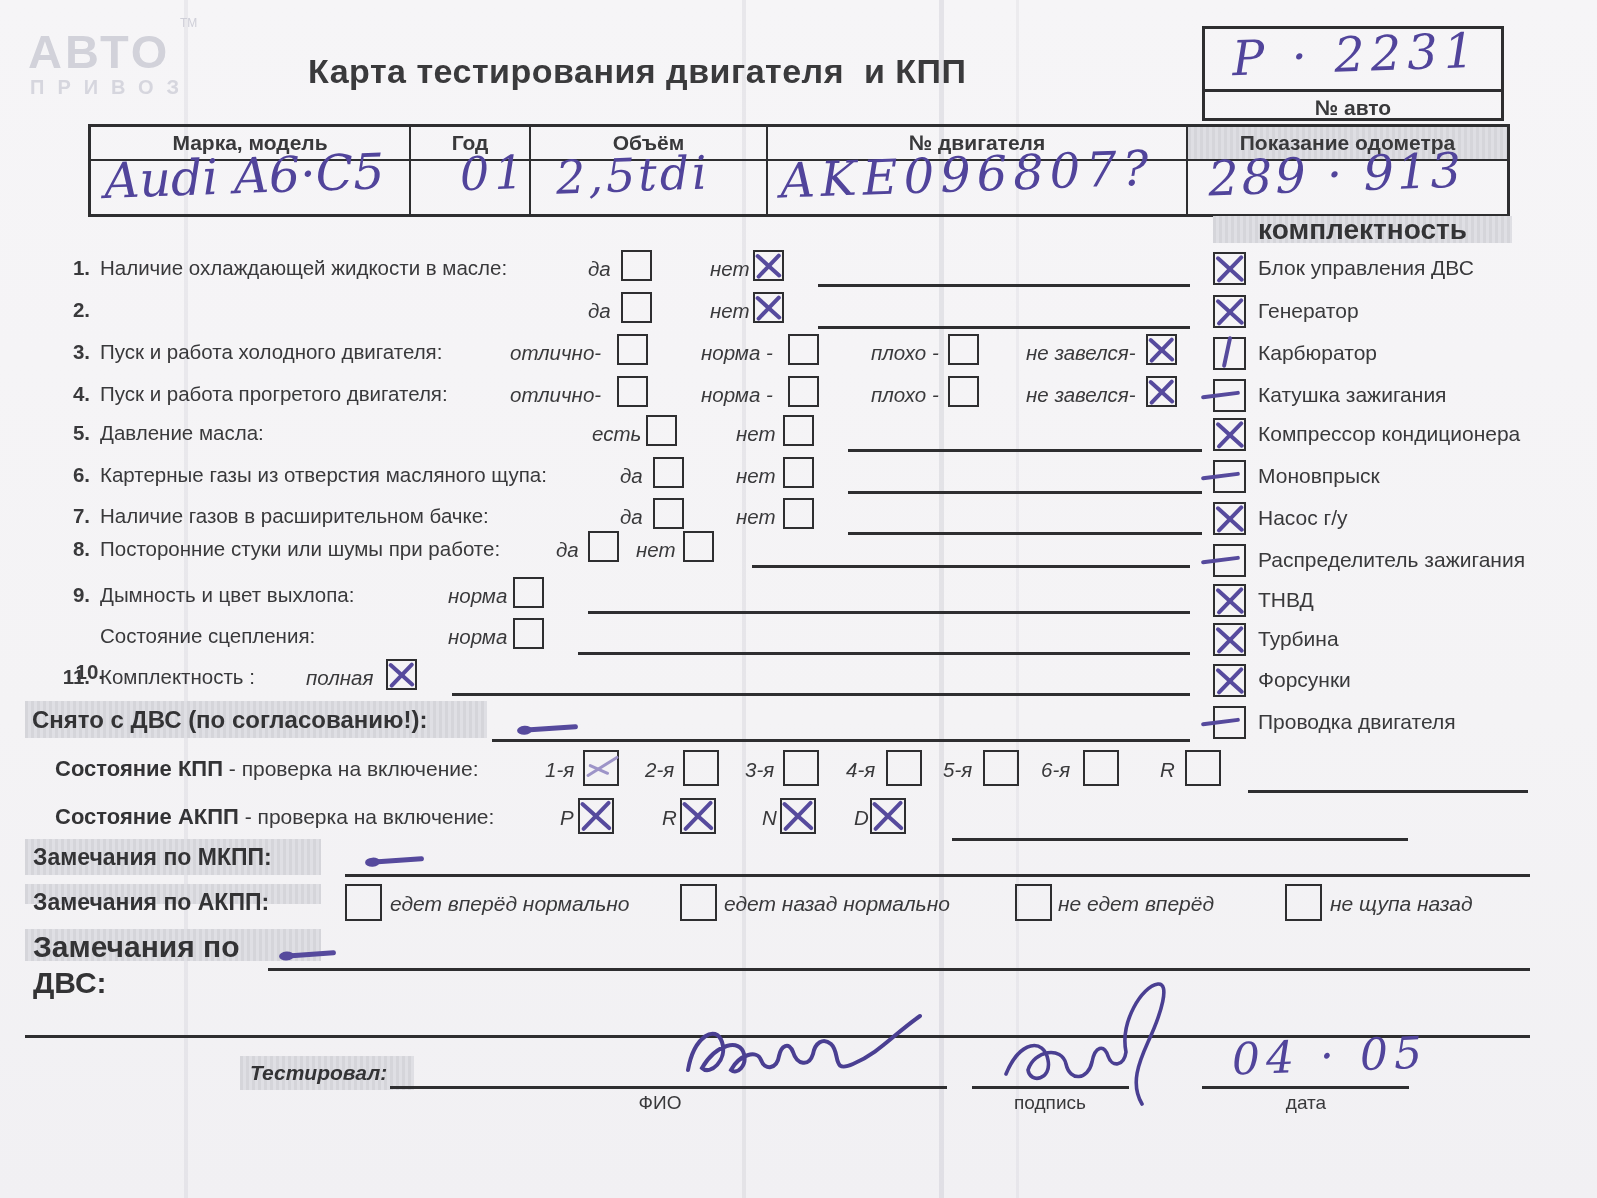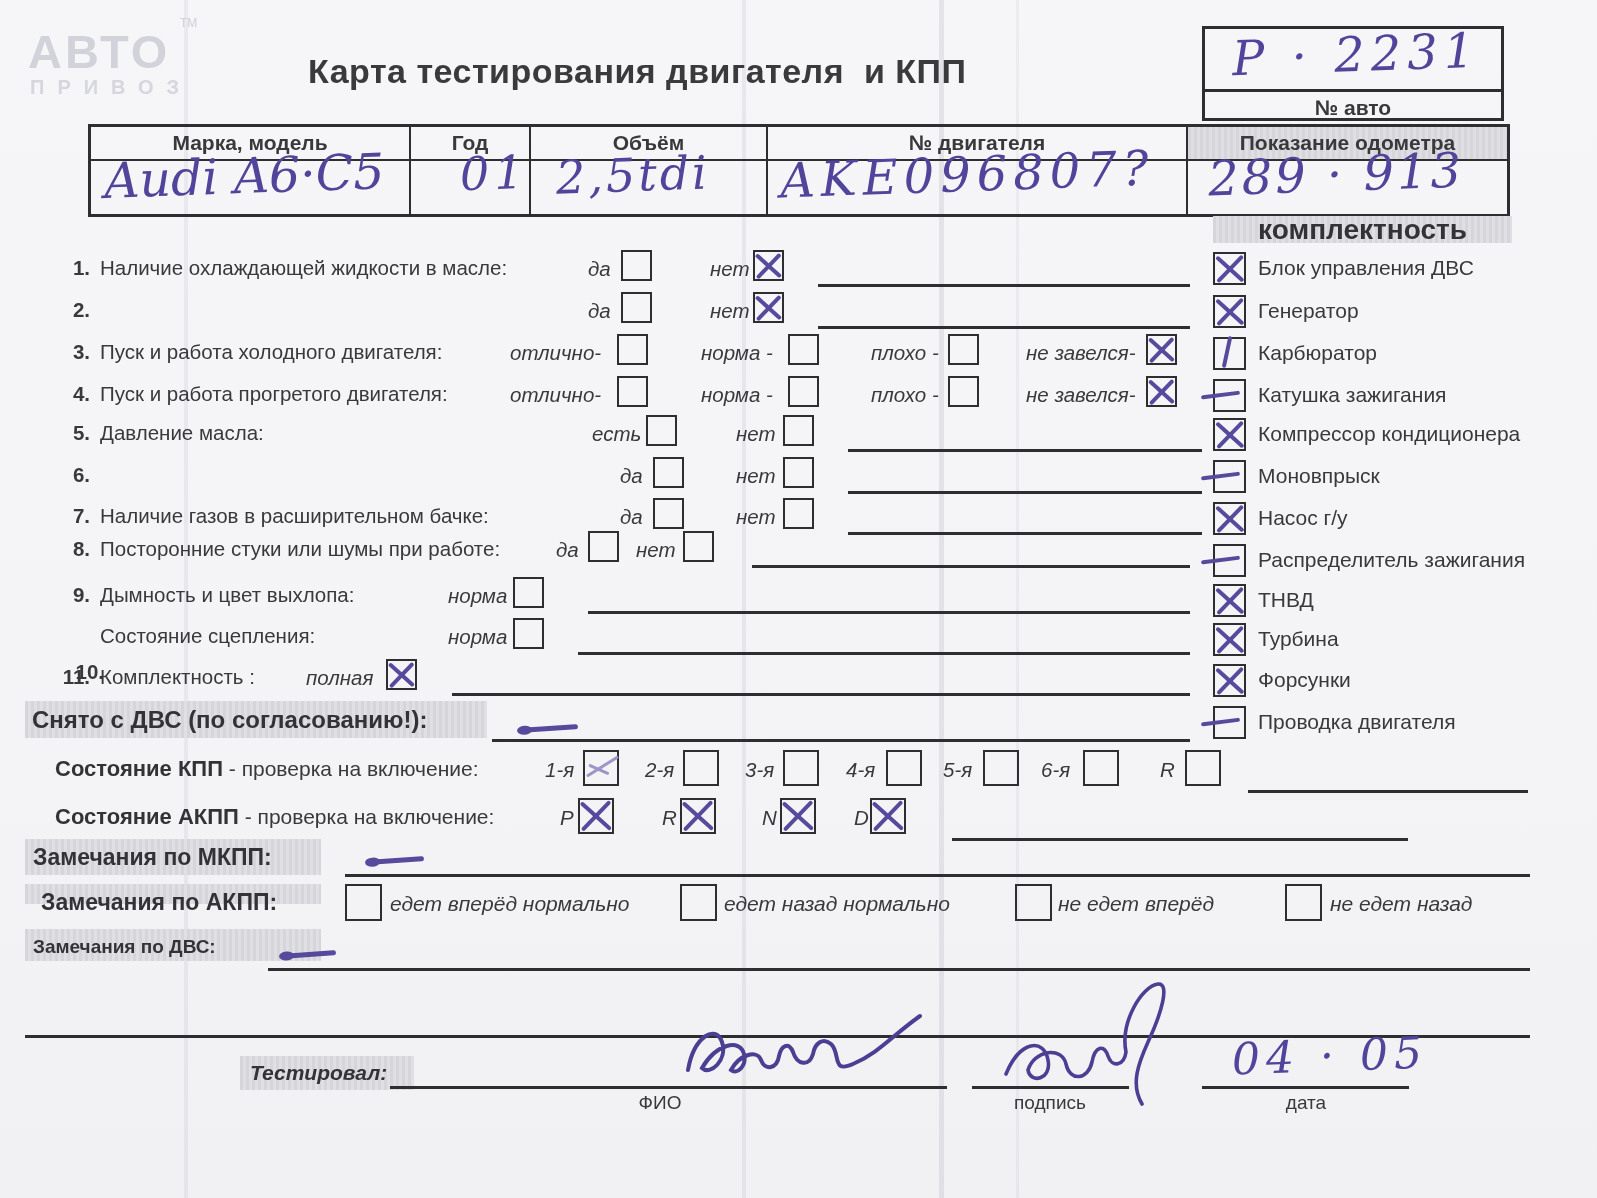--- a/index.html
+++ b/index.html
@@ -221,20 +221,21 @@
         <div class="rnum" style="left: 58px; top: 0px;">5.</div>
         <div class="rlabel" style="left: 100px; top: 0px;">Давление масла:</div>
         <div class="olabel" style="left: 592px; top: 1px;">есть</div>
         <div class="cb" style="left: 646px; top: -6px; width: 31px; height: 31px;"></div>
         <div class="olabel" style="left: 736px; top: 1px;">нет</div>
         <div class="cb" style="left: 783px; top: -6px; width: 31px; height: 31px;"></div>
         <div class="wline" style="left: 848px; top: 28px; width: 354px;"></div>
       </div>
       <div class="abs" style="left: 0px; top: 463px; width: 1597px; height: 36px;">
         <div class="rnum" style="left: 58px; top: 0px;">6.</div>
+        <div class="rlabel" style="left: 100px; top: 0px;">Картерные газы из отверстия масляного щупа:</div>
         <div class="olabel" style="left: 620px; top: 1px;">да</div>
         <div class="cb" style="left: 653px; top: -6px; width: 31px; height: 31px;"></div>
         <div class="olabel" style="left: 736px; top: 1px;">нет</div>
         <div class="cb" style="left: 783px; top: -6px; width: 31px; height: 31px;"></div>
         <div class="wline" style="left: 848px; top: 28px; width: 354px;"></div>
       </div>
       <div class="abs" style="left: 0px; top: 504px; width: 1597px; height: 36px;">
         <div class="rnum" style="left: 58px; top: 0px;">7.</div>
         <div class="rlabel" style="left: 100px; top: 0px;">Наличие газов в расширительном бачке:</div>
         <div class="olabel" style="left: 620px; top: 1px;">да</div>
@@ -324,33 +325,33 @@
       <div class="cb" style="left: 870px; top: 798px; width: 36px; height: 36px;">
         <span class="mk mk-x"></span>
       </div>
     </div>
   <div class="wline" style="left:952px;top:838px;width:456px;"></div>
 
   <div class="graylab abs" style="left:25px;top:839px;width:296px;height:36px;font-size:23px;line-height:36px;padding-left:8px;">Замечания по МКПП:</div>
   <div class="wline" style="left:345px;top:874px;width:1185px;"></div>
   <div class="pdash" style="left:368px;top:858px;width:56px;"></div>
 
-  <div class="graylab abs" style="left:25px;top:884px;width:296px;height:20px;font-size:23px;line-height:36px;padding-left:16px;">Замечания по АКПП:</div>
+  <div class="graylab abs" style="left:25px;top:884px;width:296px;height:20px;font-size:23px;line-height:36px;padding-left:8px;">Замечания по АКПП:</div>
   <div id="akpp-options">
       <div class="cb" style="left: 345px; top: 884px; width: 37px; height: 37px;"></div>
       <div class="olabel" style="left: 390px; top: 892px; font-size: 21px;">едет вперёд нормально</div>
       <div class="cb" style="left: 680px; top: 884px; width: 37px; height: 37px;"></div>
       <div class="olabel" style="left: 724px; top: 892px; font-size: 21px;">едет назад нормально</div>
       <div class="cb" style="left: 1015px; top: 884px; width: 37px; height: 37px;"></div>
       <div class="olabel" style="left: 1058px; top: 892px; font-size: 21px;">не едет вперёд</div>
       <div class="cb" style="left: 1285px; top: 884px; width: 37px; height: 37px;"></div>
-      <div class="olabel" style="left: 1330px; top: 892px; font-size: 21px;">не едет назад</div>
-    </div>
-
-  <div class="graylab abs" style="left:25px;top:929px;width:296px;height:32px;font-size:19px;line-height:36px;padding-left:8px;">Замечания по ДВС:</div>
+      <div class="olabel" style="left: 1330px; top: 892px; font-size: 21px;">не щупа назад</div>
+    </div>
+
+  <div class="graylab abs" style="left:25px;top:929px;width:296px;height:32px;font-size:30px;line-height:36px;padding-left:8px;">Замечания по ДВС:</div>
   <div class="wline" style="left:268px;top:968px;width:1262px;"></div>
   <div class="pdash" style="left:282px;top:952px;width:54px;"></div>
 
   <div class="wline" style="left:25px;top:1035px;width:1505px;"></div>
 
   <div class="graylab abs" style="left:240px;top:1056px;width:174px;height:34px;font-size:21px;line-height:34px;padding-left:10px;font-style:italic;">Тестировал:</div>
   <div class="wline" style="left:390px;top:1086px;width:557px;"></div>
   <div class="wline" style="left:972px;top:1086px;width:157px;"></div>
   <div class="wline" style="left:1202px;top:1086px;width:207px;"></div>
   <div class="caption" style="left:560px;top:1092px;width:200px;">ФИО</div>

